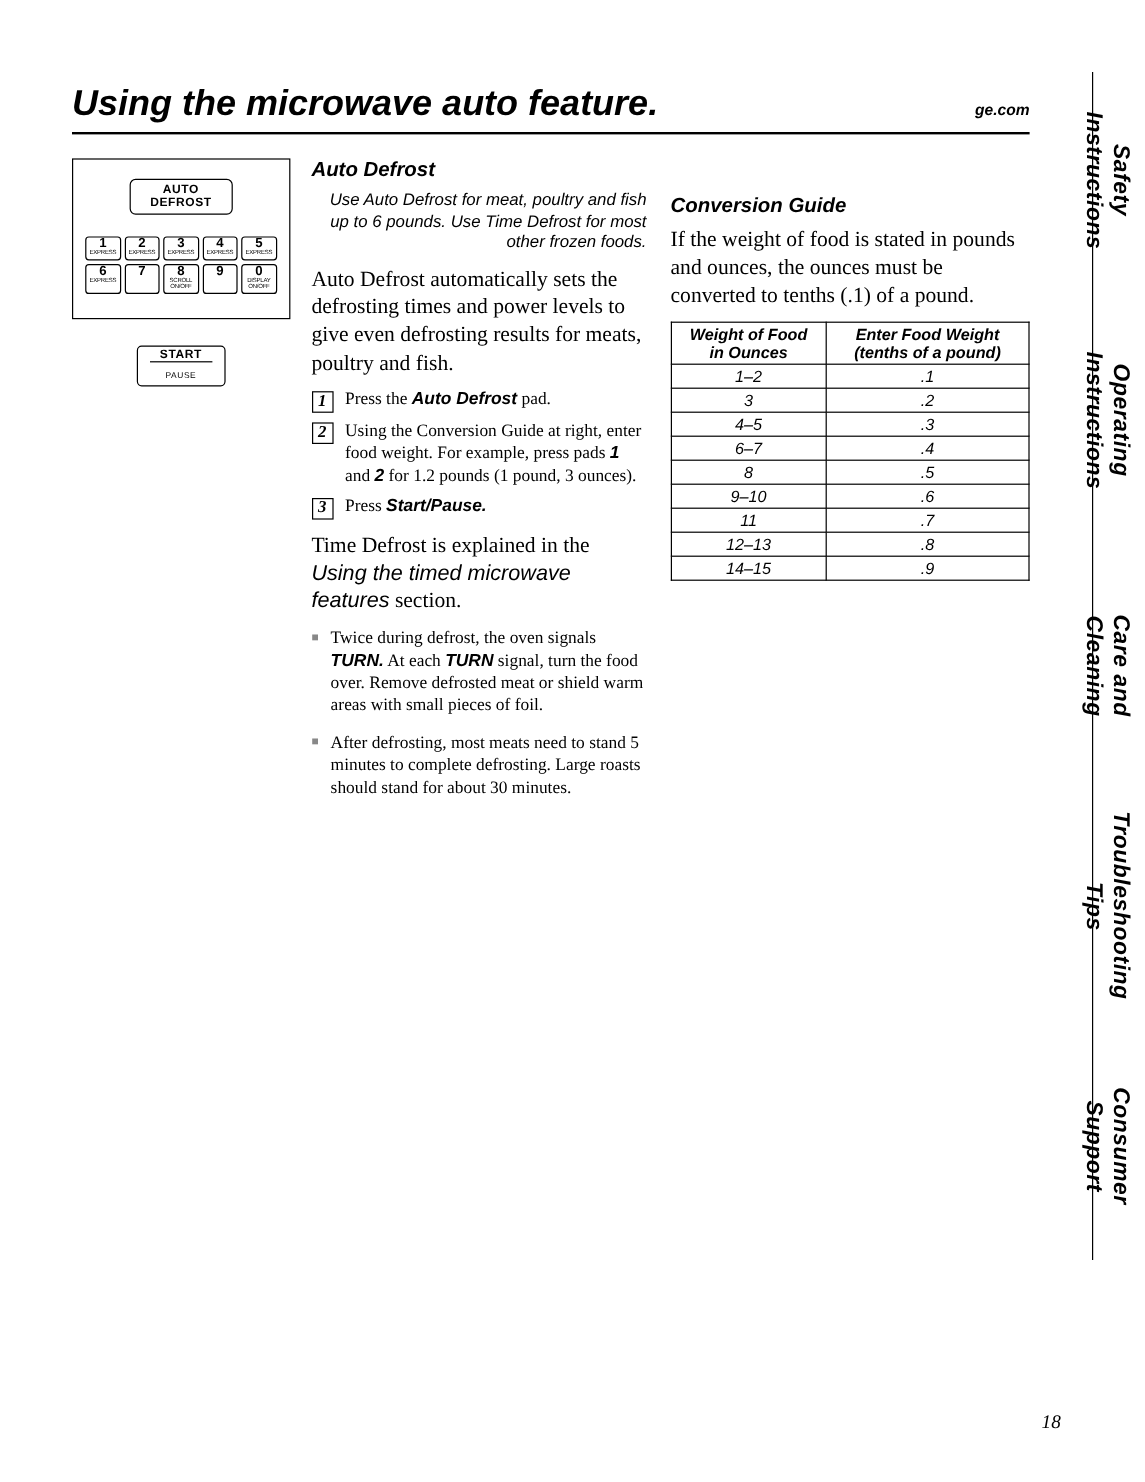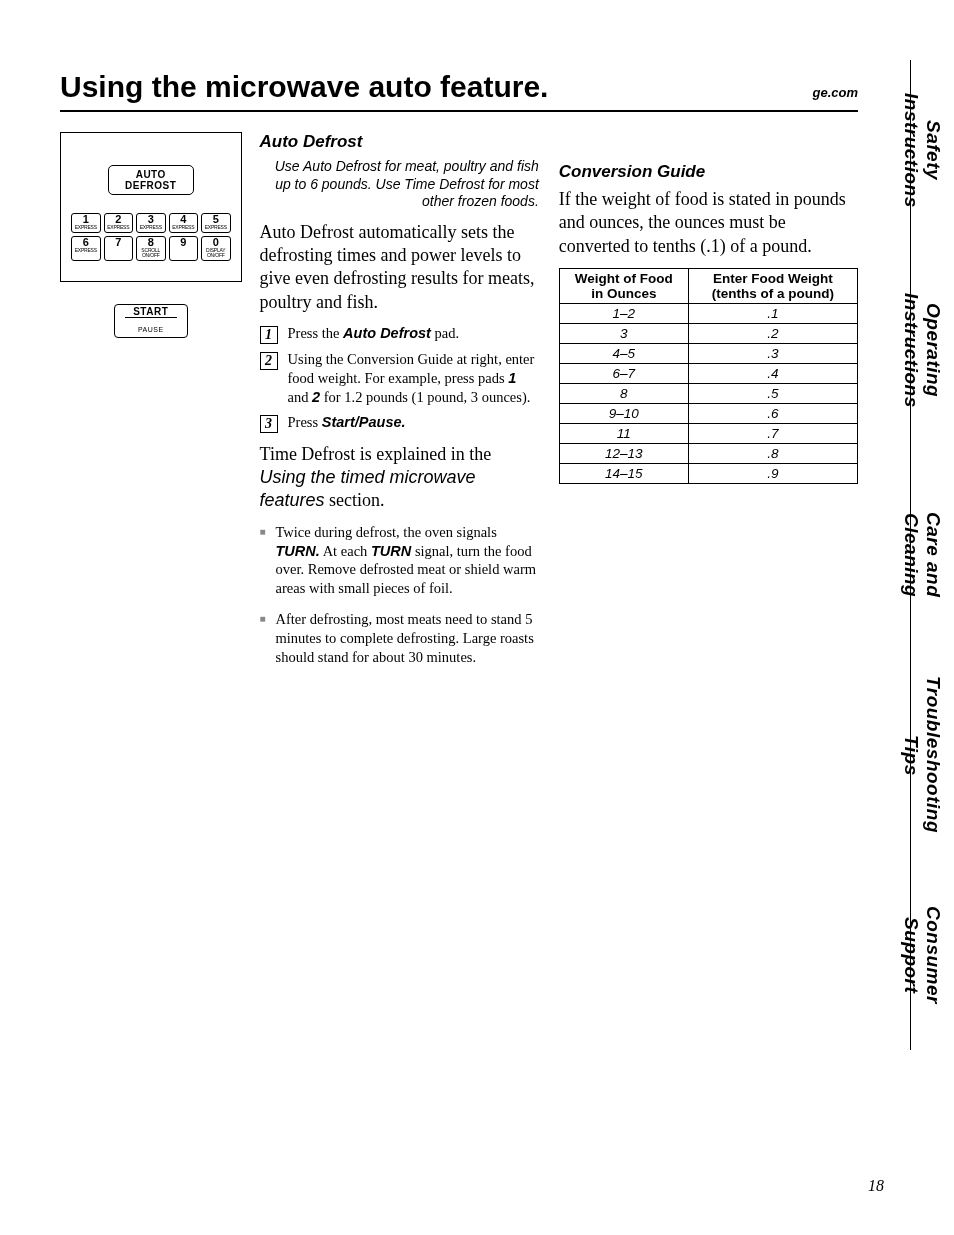--- a/index.html
+++ b/index.html
@@ -3,30 +3,30 @@
 <meta charset="utf-8">
 <style>
   * { box-sizing: border-box; margin: 0; padding: 0; }
   html, body { width: 954px; height: 1235px; font-family: 'Times New Roman', serif; background: #fff; color: #000; }
   .page { position: relative; width: 954px; height: 1235px; padding: 70px 60px 40px 60px; }
 
   .side-tabs { position: absolute; right: 0; top: 60px; width: 44px; display: flex; flex-direction: column; }
   .tab { writing-mode: vertical-rl; text-orientation: mixed; font-family: 'Arial Narrow', Arial, sans-serif; font-weight: bold; font-style: italic; font-size: 19px; padding: 12px 10px; border-left: 1px solid #000; text-align: center; letter-spacing: 0.5px; }
 
   .title-row { display: flex; align-items: baseline; border-bottom: 2px solid #000; padding-bottom: 6px; margin-bottom: 10px; margin-right: 36px; }
-  .title { font-family: 'Arial Narrow', Arial, sans-serif; font-weight: bold; font-size: 30px; flex: 1; }
+  .title { font-family: 'Arial Narrow', Arial, sans-serif; font-weight: bold; font-style: italic; font-size: 30px; flex: 1; }
   .url { font-family: 'Arial Narrow', Arial, sans-serif; font-weight: bold; font-style: italic; font-size: 13px; }
 
   .body { display: flex; margin-right: 36px; }
   .col-left { width: 200px; padding: 10px 18px 0 0; }
   .col-mid { width: 300px; padding: 10px 20px 0 0; }
   .col-right { width: 300px; padding: 40px 0 0 0; }
 
   
-  .kp-wrap { border: 1.5px solid #000; padding: 32px 10px 20px 10px; position: relative; }
+  .kp-wrap { border: 1.5px solid #000; padding: 16px 10px 20px 10px; position: relative; }
   .autod { width: 86px; margin: 0 auto 18px auto; border: 1px solid #000; border-radius: 5px; text-align: center; font-family: Arial, sans-serif; font-weight: bold; font-size: 10px; padding: 3px 0; line-height: 1.1; }
   .autod .sc { font-variant: small-caps; letter-spacing: 0.5px; }
   .keys { display: grid; grid-template-columns: repeat(5, 1fr); gap: 3px; }
   .key { border: 1px solid #000; border-radius: 3px; text-align: center; font-family: Arial, sans-serif; font-size: 11px; font-weight: bold; padding: 0 0 1px 0; line-height: 1; }
   .key .sub { display: block; font-size: 5px; font-weight: normal; letter-spacing: -0.2px; padding: 0 0 1px 0; }
   .sp-outer { width: 74px; margin: 22px auto 0 auto; border: 1.5px solid #000; border-radius: 4px; padding: 1px 0; text-align: center; font-family: Arial, sans-serif; }
   .sp-outer .s { font-weight: bold; font-size: 10px; font-variant: small-caps; border-bottom: 1px solid #000; display:block; margin: 0 10px; letter-spacing:0.5px;}
   .sp-outer .p2 { font-size: 7px; font-variant: small-caps; letter-spacing:0.5px;}
 
   .h3 { font-family: 'Arial Narrow', Arial, sans-serif; font-weight: bold; font-style: italic; font-size: 17px; margin-bottom: 6px; }
@@ -36,21 +36,21 @@
   .step { display: flex; font-size: 14.5px; line-height: 1.3; margin-bottom: 6px; }
   .stepnum { width: 18px; height: 18px; border: 1.5px solid #000; font-family: 'Brush Script MT', cursive; font-style: italic; font-weight: bold; text-align: center; line-height: 16px; margin-right: 10px; margin-top: 2px; flex-shrink: 0; font-size: 14px;}
   .bi { font-family: 'Arial Narrow', Arial, sans-serif; font-weight: bold; font-style: italic; }
   .ref { font-style: italic; font-family: 'Arial Narrow', Arial, sans-serif;}
   .bullets { list-style: none; }
   .bullets li { position: relative; padding-left: 16px; font-size: 14.5px; line-height: 1.3; margin-bottom: 12px; }
   .bullets li::before { content: "■"; position: absolute; left: 0; top: 2px; font-size: 10px; color: #888; }
 
   .tbl { border-collapse: collapse; width: 100%; font-family: 'Arial Narrow', Arial, sans-serif; font-size: 13.5px; margin-top: 10px; }
   .tbl th, .tbl td { border: 1px solid #000; padding: 2px 8px; text-align: center; }
-  .tbl th { font-weight: bold; }
+  .tbl th { font-weight: bold; font-style: italic; }
   .tbl td.it { font-style: italic; }
 
   .pagenum { position: absolute; bottom: 40px; right: 70px; font-style: italic; font-size: 16px; }
 </style>
 </head>
 <body>
 
 <div class="page">
 
   <div class="side-tabs">

